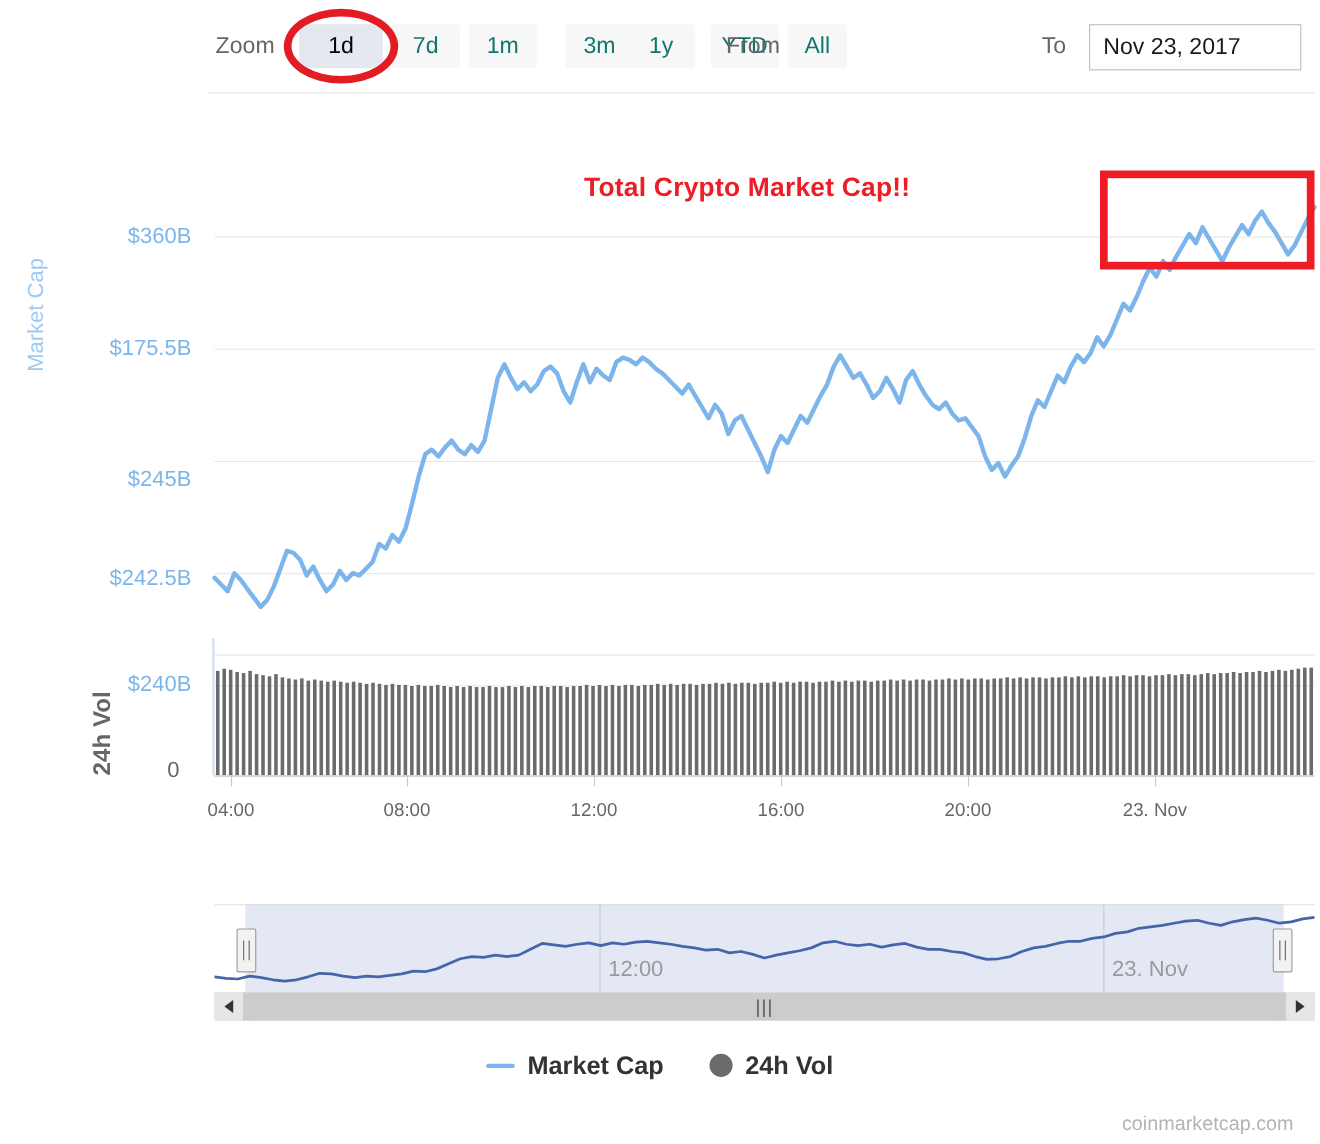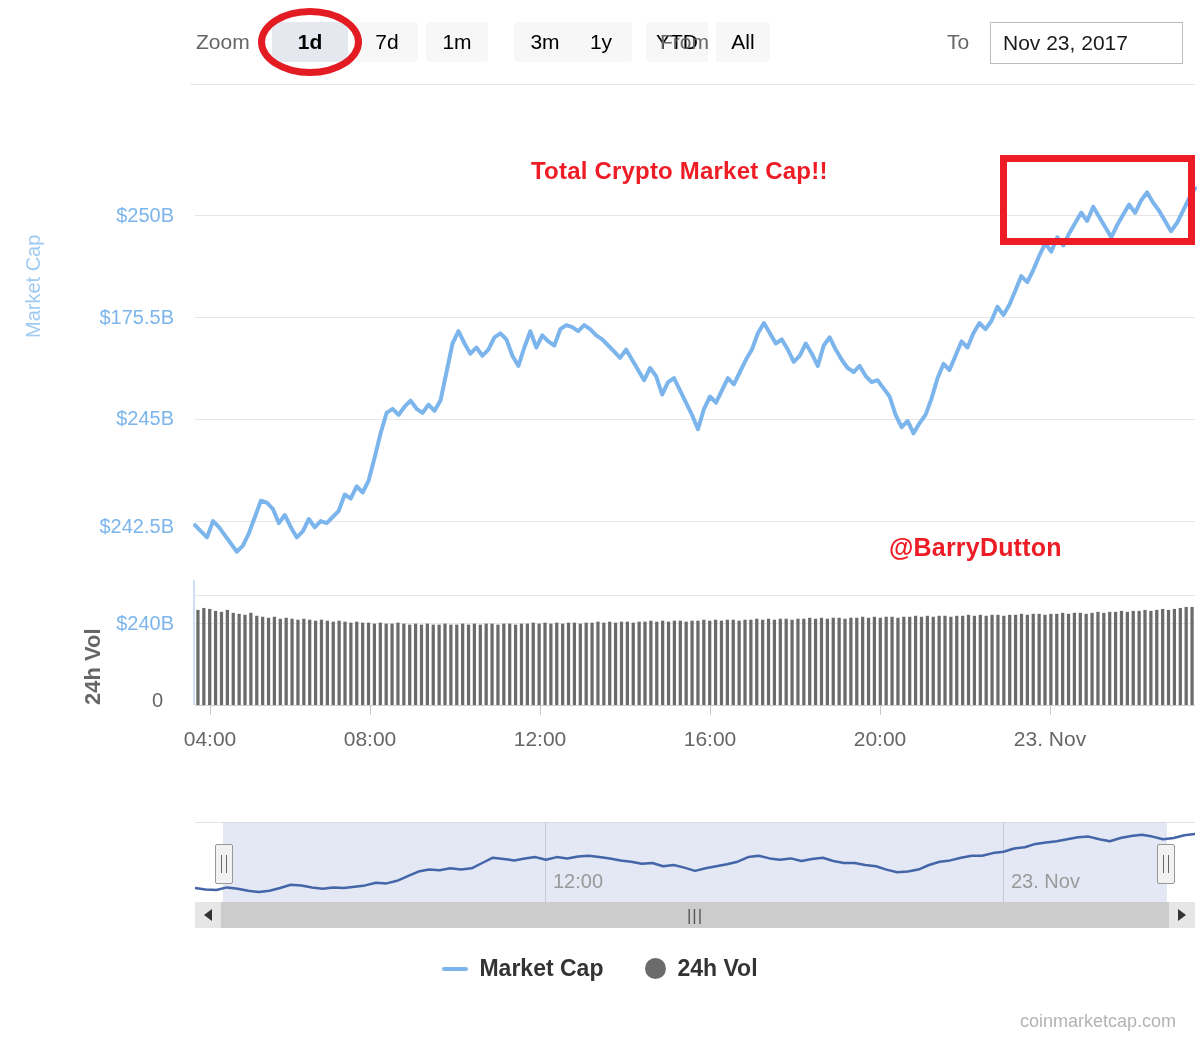--- a/index.html
+++ b/index.html
@@ -29,32 +29,32 @@
     color: #666666;
     top: 30px;
     white-space: nowrap;
   }
   .rs-btn {
     position: absolute;
     top: 22px;
     height: 40px;
     background: #f7f7f7;
     border-radius: 3px;
-    color: #000000;
+    color: #0f766e;
     font-size: 21px;
     display: flex;
     align-items: center;
     justify-content: center;
     cursor: pointer;
     user-select: none;
     white-space: nowrap;
   }
   .rs-btn.selected {
     background: #e6e8f0;
-    font-weight: bold;
+    font-weight: normal;
     color: #000;
   }
   .rs-input {
     position: absolute;
     top: 22px;
     height: 42px;
     background: #ffffff;
     border: 1px solid #bdbdbd;
     font-size: 21px;
     color: #1a1a1a;
@@ -148,21 +148,21 @@
   }
   .xtick-mark {
     position: absolute;
     top: 705px;
     width: 1px; height: 10px;
     background: #c9c9c9;
   }
   .xtick-label {
     position: absolute;
     top: 727px;
-    font-size: 21px;
+    font-size: 17px;
     color: #666666;
     transform: translateX(-50%);
     white-space: nowrap;
   }
 
   
   .annot {
     position: absolute;
     color: #ee1c25;
     font-weight: bold;
@@ -340,23 +340,23 @@
   <div id="vol-zero-label">0</div>
 
   <div id="grid-layer">
       <div class="gridline" style="left: 195px; top: 215px;"></div>
       <div class="gridline" style="left: 195px; top: 317px;"></div>
       <div class="gridline" style="left: 195px; top: 419px;"></div>
       <div class="gridline" style="left: 195px; top: 521px;"></div>
       <div class="gridline" style="left: 195px; top: 623px;"></div>
     </div>
   <div id="ytick-layer">
-      <div class="ytick" style="top: 215px;">$250B</div>
+      <div class="ytick" style="top: 215px;">$360B</div>
       <div class="ytick" style="top: 317px;">$175.5B</div>
-      <div class="ytick" style="top: 418px; text-align: center;">$245B</div>
+      <div class="ytick" style="top: 436px; text-align: center;">$245B</div>
       <div class="ytick" style="top: 526px;">$242.5B</div>
       <div class="ytick" style="top: 623px;">$240B</div>
     </div>
 
   <svg id="svg-mc" width="1000" height="490" style="position:absolute;left:195px;top:174px;overflow:visible">
     <polyline id="mc-path" fill="none" stroke="#7cb5ec" stroke-width="4" stroke-linejoin="round" stroke-linecap="round" points="0.0,351.2 6.0,357.3 12.0,363.4 18.0,347.1 24.0,353.2 29.9,361.4 35.9,369.5 41.9,377.7 47.9,371.6 53.9,359.3 59.9,343.0 65.9,326.7 71.9,328.7 77.8,334.8 83.8,349.1 89.8,341.0 95.8,353.2 101.8,363.4 107.8,357.3 113.8,345.0 119.8,353.2 125.7,347.1 131.7,349.1 137.7,343.0 143.7,336.9 149.7,320.5 155.7,324.6 161.7,312.4 167.7,318.5 173.7,306.3 179.6,283.8 185.6,259.3 191.6,238.9 197.6,234.8 203.6,240.9 209.6,232.7 215.6,226.6 221.6,234.8 227.5,238.9 233.5,230.7 239.5,236.8 245.5,226.6 251.5,198.0 257.5,169.5 263.5,157.2 269.5,169.5 275.4,179.7 281.4,173.5 287.4,181.7 293.4,175.6 299.4,163.3 305.4,159.3 311.4,165.4 317.4,181.7 323.4,191.9 329.3,173.5 335.3,157.2 341.3,173.5 347.3,161.3 353.3,167.4 359.3,171.5 365.3,155.2 371.3,151.1 377.2,153.1 383.2,157.2 389.2,151.1 395.2,155.2 401.2,161.3 407.2,165.4 413.2,171.5 419.2,177.6 425.1,183.8 431.1,175.6 437.1,185.8 443.1,196.0 449.1,206.2 455.1,194.0 461.1,202.1 467.1,220.5 473.1,208.2 479.0,204.2 485.0,216.4 491.0,228.7 497.0,240.9 503.0,255.2 509.0,234.8 515.0,222.5 521.0,228.7 526.9,216.4 532.9,204.2 538.9,210.3 544.9,198.0 550.9,185.8 556.9,175.6 562.9,159.3 568.9,149.0 574.9,159.3 580.8,169.5 586.8,165.4 592.8,175.6 598.8,187.8 604.8,181.7 610.8,169.5 616.8,179.7 622.8,191.9 628.7,171.5 634.7,163.3 640.7,175.6 646.7,185.8 652.7,194.0 658.7,198.0 664.7,191.9 670.7,202.1 676.6,208.2 682.6,206.2 688.6,214.4 694.6,222.5 700.6,240.9 706.6,253.2 712.6,247.0 718.6,259.3 724.6,249.1 730.5,240.9 736.5,224.6 742.5,204.2 748.5,189.9 754.5,196.0 760.5,181.7 766.5,167.4 772.5,173.5 778.4,159.3 784.4,149.0 790.4,155.2 796.4,147.0 802.4,132.7 808.4,140.9 814.4,130.7 820.4,116.4 826.3,102.1 832.3,108.2 838.3,96.0 844.3,81.7 850.3,69.4 856.3,77.6 862.3,63.3 868.3,71.5 874.3,59.2 880.2,49.0 886.2,38.8 892.2,47.0 898.2,32.7 904.2,42.9 910.2,53.1 916.2,63.3 922.2,51.0 928.1,40.8 934.1,30.6 940.1,38.8 946.1,26.5 952.1,18.4 958.1,28.6 964.1,36.8 970.1,47.0 976.0,57.2 982.0,49.0 988.0,36.8 994.0,24.5 1000.0,14.3"></polyline>
   </svg>
 
   <div id="vol-axis-line"></div>
   <div id="vol-top-line"></div>
@@ -544,21 +544,20 @@
       <div class="xtick-label" style="left: 540px;">12:00</div>
       <div class="xtick-mark" style="left: 710px;"></div>
       <div class="xtick-label" style="left: 710px;">16:00</div>
       <div class="xtick-mark" style="left: 880px;"></div>
       <div class="xtick-label" style="left: 880px;">20:00</div>
       <div class="xtick-mark" style="left: 1050px;"></div>
       <div class="xtick-label" style="left: 1050px;">23. Nov</div>
     </div>
 
   <div class="annot" id="annot-line2">Total Crypto Market Cap!!</div>
-  <div class="annot" id="watermark">@BarryDutton</div>
   <div id="highlight-box"></div>
 
   <div id="navigator">
     <div id="nav-outline"></div>
     <div id="nav-mask"></div>
     <div class="nav-gridline" style="left:350px"></div>
     <div class="nav-gridline" style="left:808px"></div>
     <svg id="svg-nav" width="1000" height="80" style="position:absolute;left:0;top:0">
       <polyline id="nav-path" fill="none" stroke="#4465a8" stroke-width="2.5" stroke-linejoin="round" stroke-linecap="round" points="0.0,66.0 10.6,67.4 21.3,68.0 31.9,65.4 42.6,66.7 53.2,68.7 63.8,70.0 74.5,68.7 85.1,66.0 95.7,62.8 106.4,63.4 117.0,65.4 127.7,66.7 138.3,65.4 148.9,66.0 159.6,64.7 170.2,63.4 180.9,60.8 191.5,61.4 202.1,58.8 212.8,54.2 223.4,49.6 234.0,47.6 244.7,48.3 255.3,46.3 266.0,47.6 276.6,46.3 287.2,41.0 297.9,35.7 308.5,37.0 319.1,38.4 329.8,36.4 340.4,35.1 351.1,37.7 361.7,35.1 372.3,36.4 383.0,34.4 393.6,33.7 404.3,35.1 414.9,36.4 425.5,38.4 436.2,39.7 446.8,41.7 457.4,41.0 468.1,44.3 478.7,43.0 489.4,45.6 500.0,48.9 510.6,46.3 521.3,44.3 531.9,42.3 542.6,39.7 553.2,35.1 563.8,33.7 574.5,36.4 585.1,37.7 595.7,36.4 606.4,39.0 617.0,37.0 627.7,35.7 638.3,39.0 648.9,41.0 659.6,41.0 670.2,43.0 680.9,44.3 691.5,47.6 702.1,50.2 712.8,49.6 723.4,47.6 734.0,43.0 744.7,39.7 755.3,38.4 766.0,35.7 776.6,33.7 787.2,33.7 797.9,31.1 808.5,29.8 819.1,26.5 829.8,25.2 840.4,21.9 851.1,20.6 861.7,19.2 872.3,17.3 883.0,15.3 893.6,14.6 904.3,17.3 914.9,19.2 925.5,16.0 936.2,14.0 946.8,12.7 957.4,14.6 968.1,17.3 978.7,16.0 989.4,13.3 1000.0,12.0"></polyline>
     </svg>

